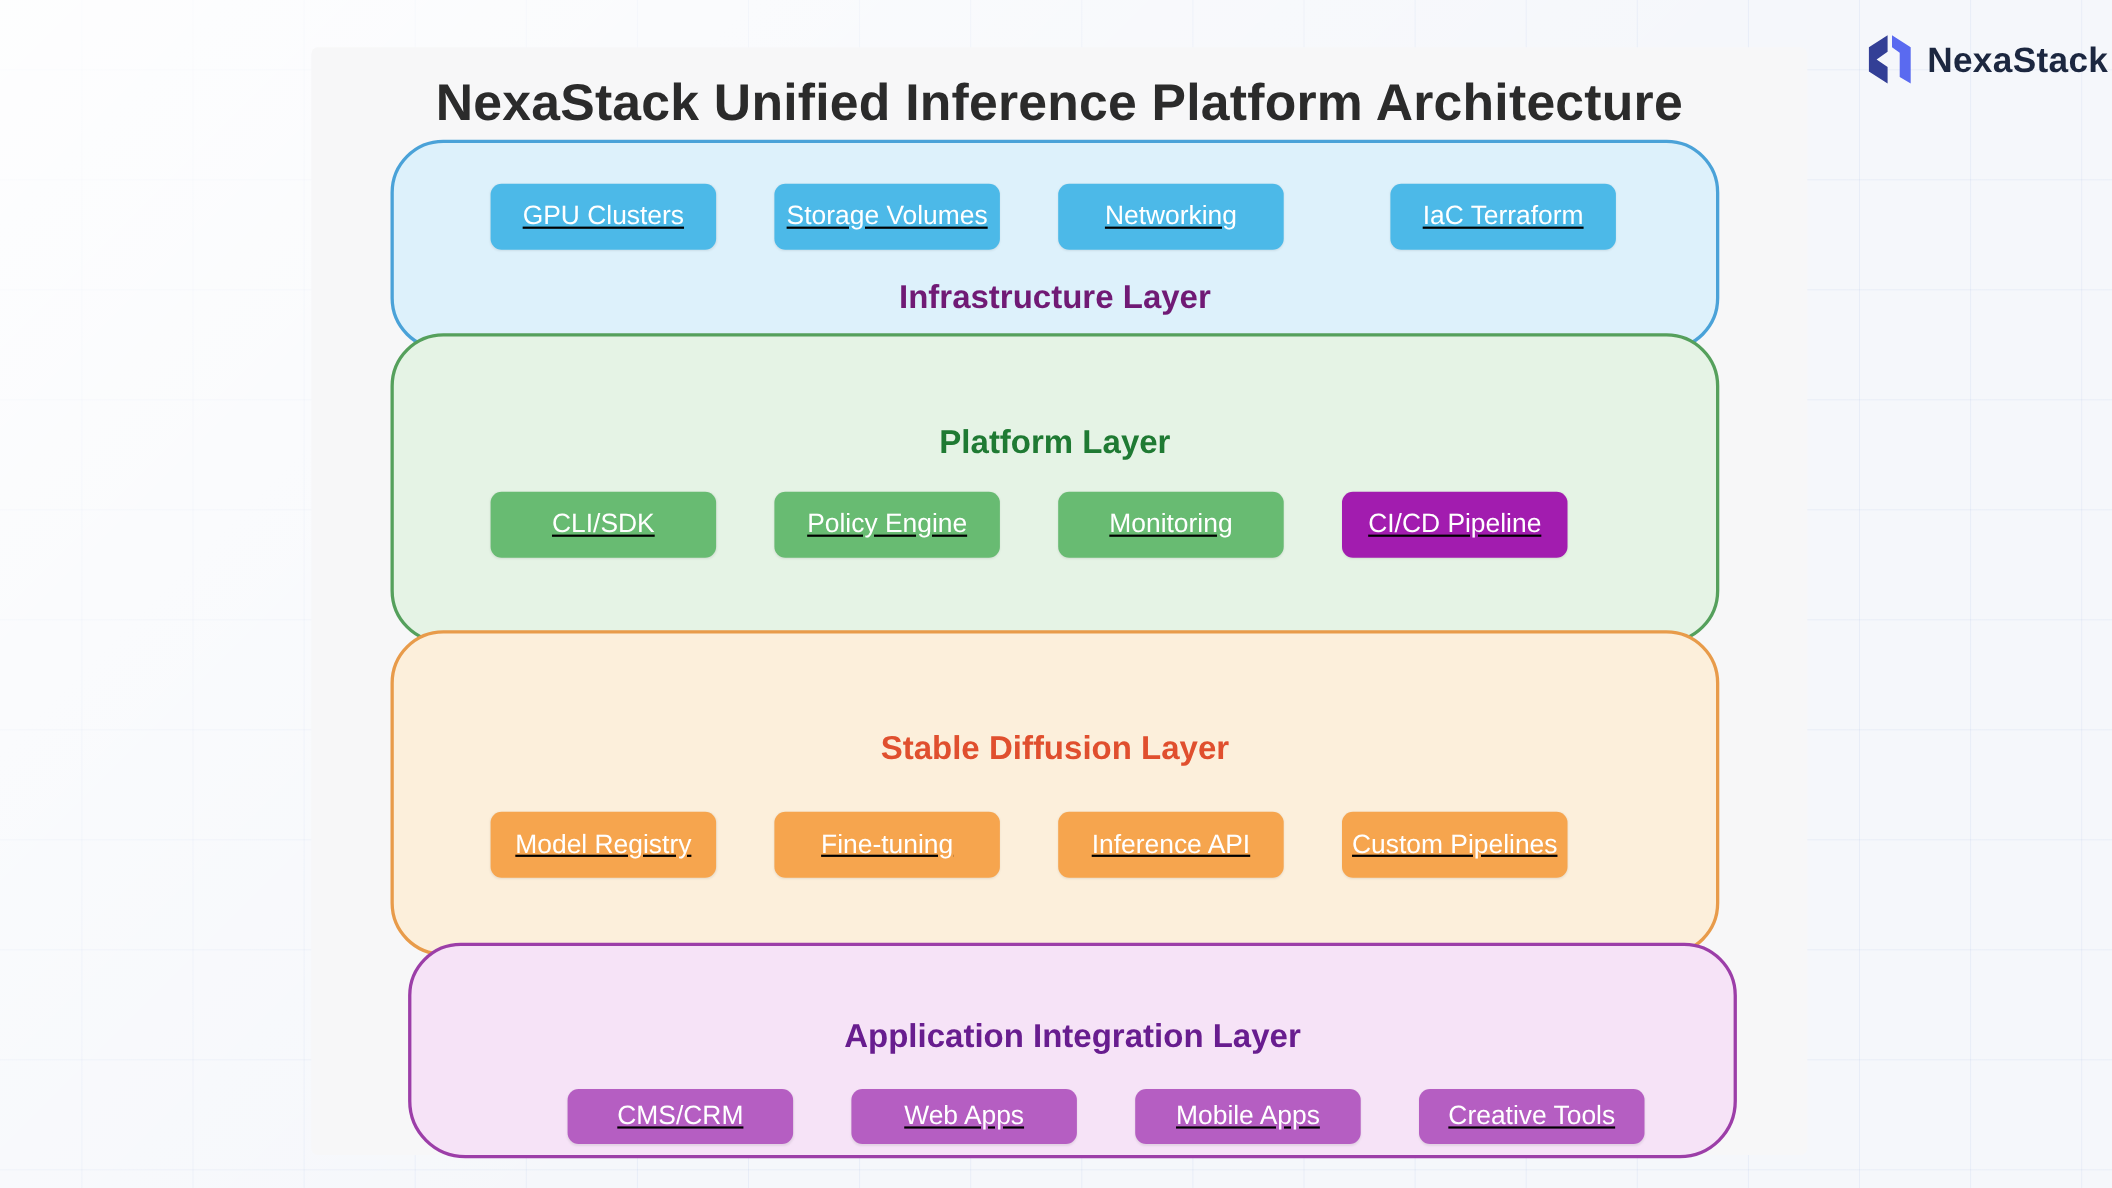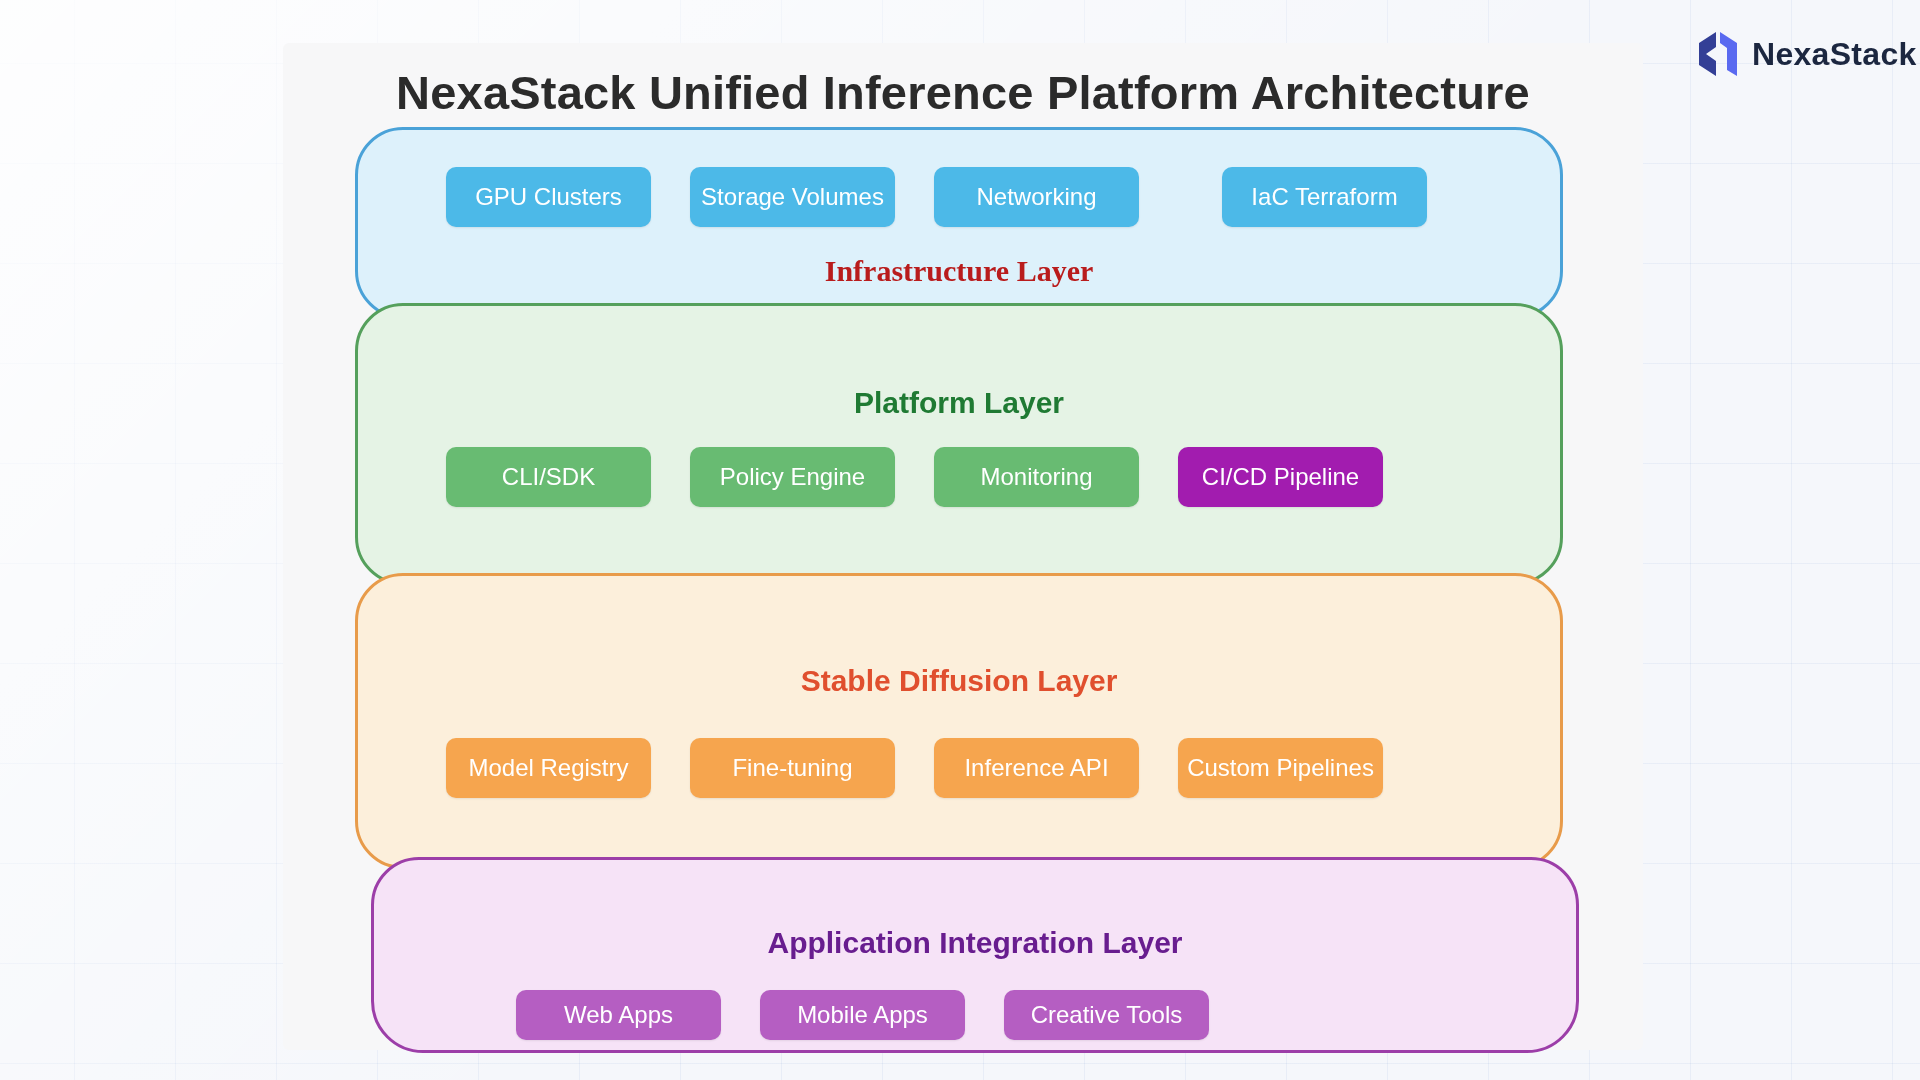--- a/index.html
+++ b/index.html
@@ -48,21 +48,21 @@
   .layer-label {
     position:absolute; left:0; width:100%; text-align:center;
     font-size:30px; font-weight:bold;
   }
   .layer-infrastructure          .layer-label { top:124px; }
   .layer-platform                .layer-label { top:80px;  }
   .layer-stable-diffusion        .layer-label { top:88px;  }
   .layer-application-integration .layer-label { top:66px;  }
 
   .box-row {
-    position:absolute; left:0; display:flex; gap:39px; padding-left:88px;
+    position:absolute; left:0; display:flex; gap:53px; padding-left:88px;text-decoration:underline;
   }
   .layer-infrastructure          .box-row { top:37px;  }
   .layer-platform                .box-row { top:141px; }
   .layer-stable-diffusion        .box-row { top:162px; }
   .layer-application-integration .box-row { top:130px; padding-left:142px; }
 
   .layer-box {
     width:205px; height:60px; border-radius:10px;
     display:flex; align-items:center; justify-content:center;
     color:#ffffff; font-size:24px; font-weight:400;
@@ -80,21 +80,21 @@
       <polygon points="3,13 20,2 20,17 10,24 20,31 20,46 3,35" fill="#333f96"></polygon>
       <polygon points="24,2 41,13 41,46 31,40 31,18 24,13" fill="#5a6af0"></polygon>
     </svg>
     <span class="brand-text">NexaStack</span>
   </div>
 
   <div class="card">
     <h1 class="diagram-title">NexaStack Unified Inference Platform Architecture</h1>
     <div id="layers">
         <div class="layer layer-infrastructure" style="background: rgb(221, 241, 251); border-color: rgb(74, 162, 216);">
-          <div class="layer-label" style="color: #b91c1c; font-family: Liberation Serif, serif;">Infrastructure Layer</div>
+          <div class="layer-label" style="color: #701a75;">Infrastructure Layer</div>
           <div class="box-row">
             <div class="layer-box" style="background: rgb(76, 185, 232);">GPU Clusters</div>
             <div class="layer-box" style="background: rgb(76, 185, 232);">Storage Volumes</div>
             <div class="layer-box" style="background: rgb(76, 185, 232);">Networking</div>
             <div class="layer-box" style="background: rgb(76, 185, 232); margin-left: 44px;">IaC Terraform</div>
           </div>
         </div>
         <div class="layer layer-platform" style="background: rgb(229, 243, 229); border-color: rgb(85, 160, 92); padding-left: 32px;">
           <div class="layer-label" style="color: rgb(31, 122, 51);">Platform Layer</div>
           <div class="box-row">
@@ -109,20 +109,21 @@
           <div class="box-row">
             <div class="layer-box" style="background: rgb(246, 165, 78);">Model Registry</div>
             <div class="layer-box" style="background: rgb(246, 165, 78); text-align: right;">Fine-tuning</div>
             <div class="layer-box" style="background: rgb(246, 165, 78);">Inference API</div>
             <div class="layer-box" style="background: rgb(246, 165, 78);">Custom Pipelines</div>
           </div>
         </div>
         <div class="layer layer-application-integration" style="background: rgb(246, 227, 247); border-color: rgb(156, 62, 168); margin-left: 16px;">
           <div class="layer-label" style="color: rgb(104, 29, 143);">Application Integration Layer</div>
           <div class="box-row">
+            <div class="layer-box" style="background: rgb(181, 94, 194);">CMS/CRM</div>
             <div class="layer-box" style="background: rgb(181, 94, 194);">Web Apps</div>
             <div class="layer-box" style="background: rgb(181, 94, 194);">Mobile Apps</div>
             <div class="layer-box" style="background: rgb(181, 94, 194);">Creative Tools</div>
           </div>
         </div>
       </div>
   </div>
 
 </div>
 

